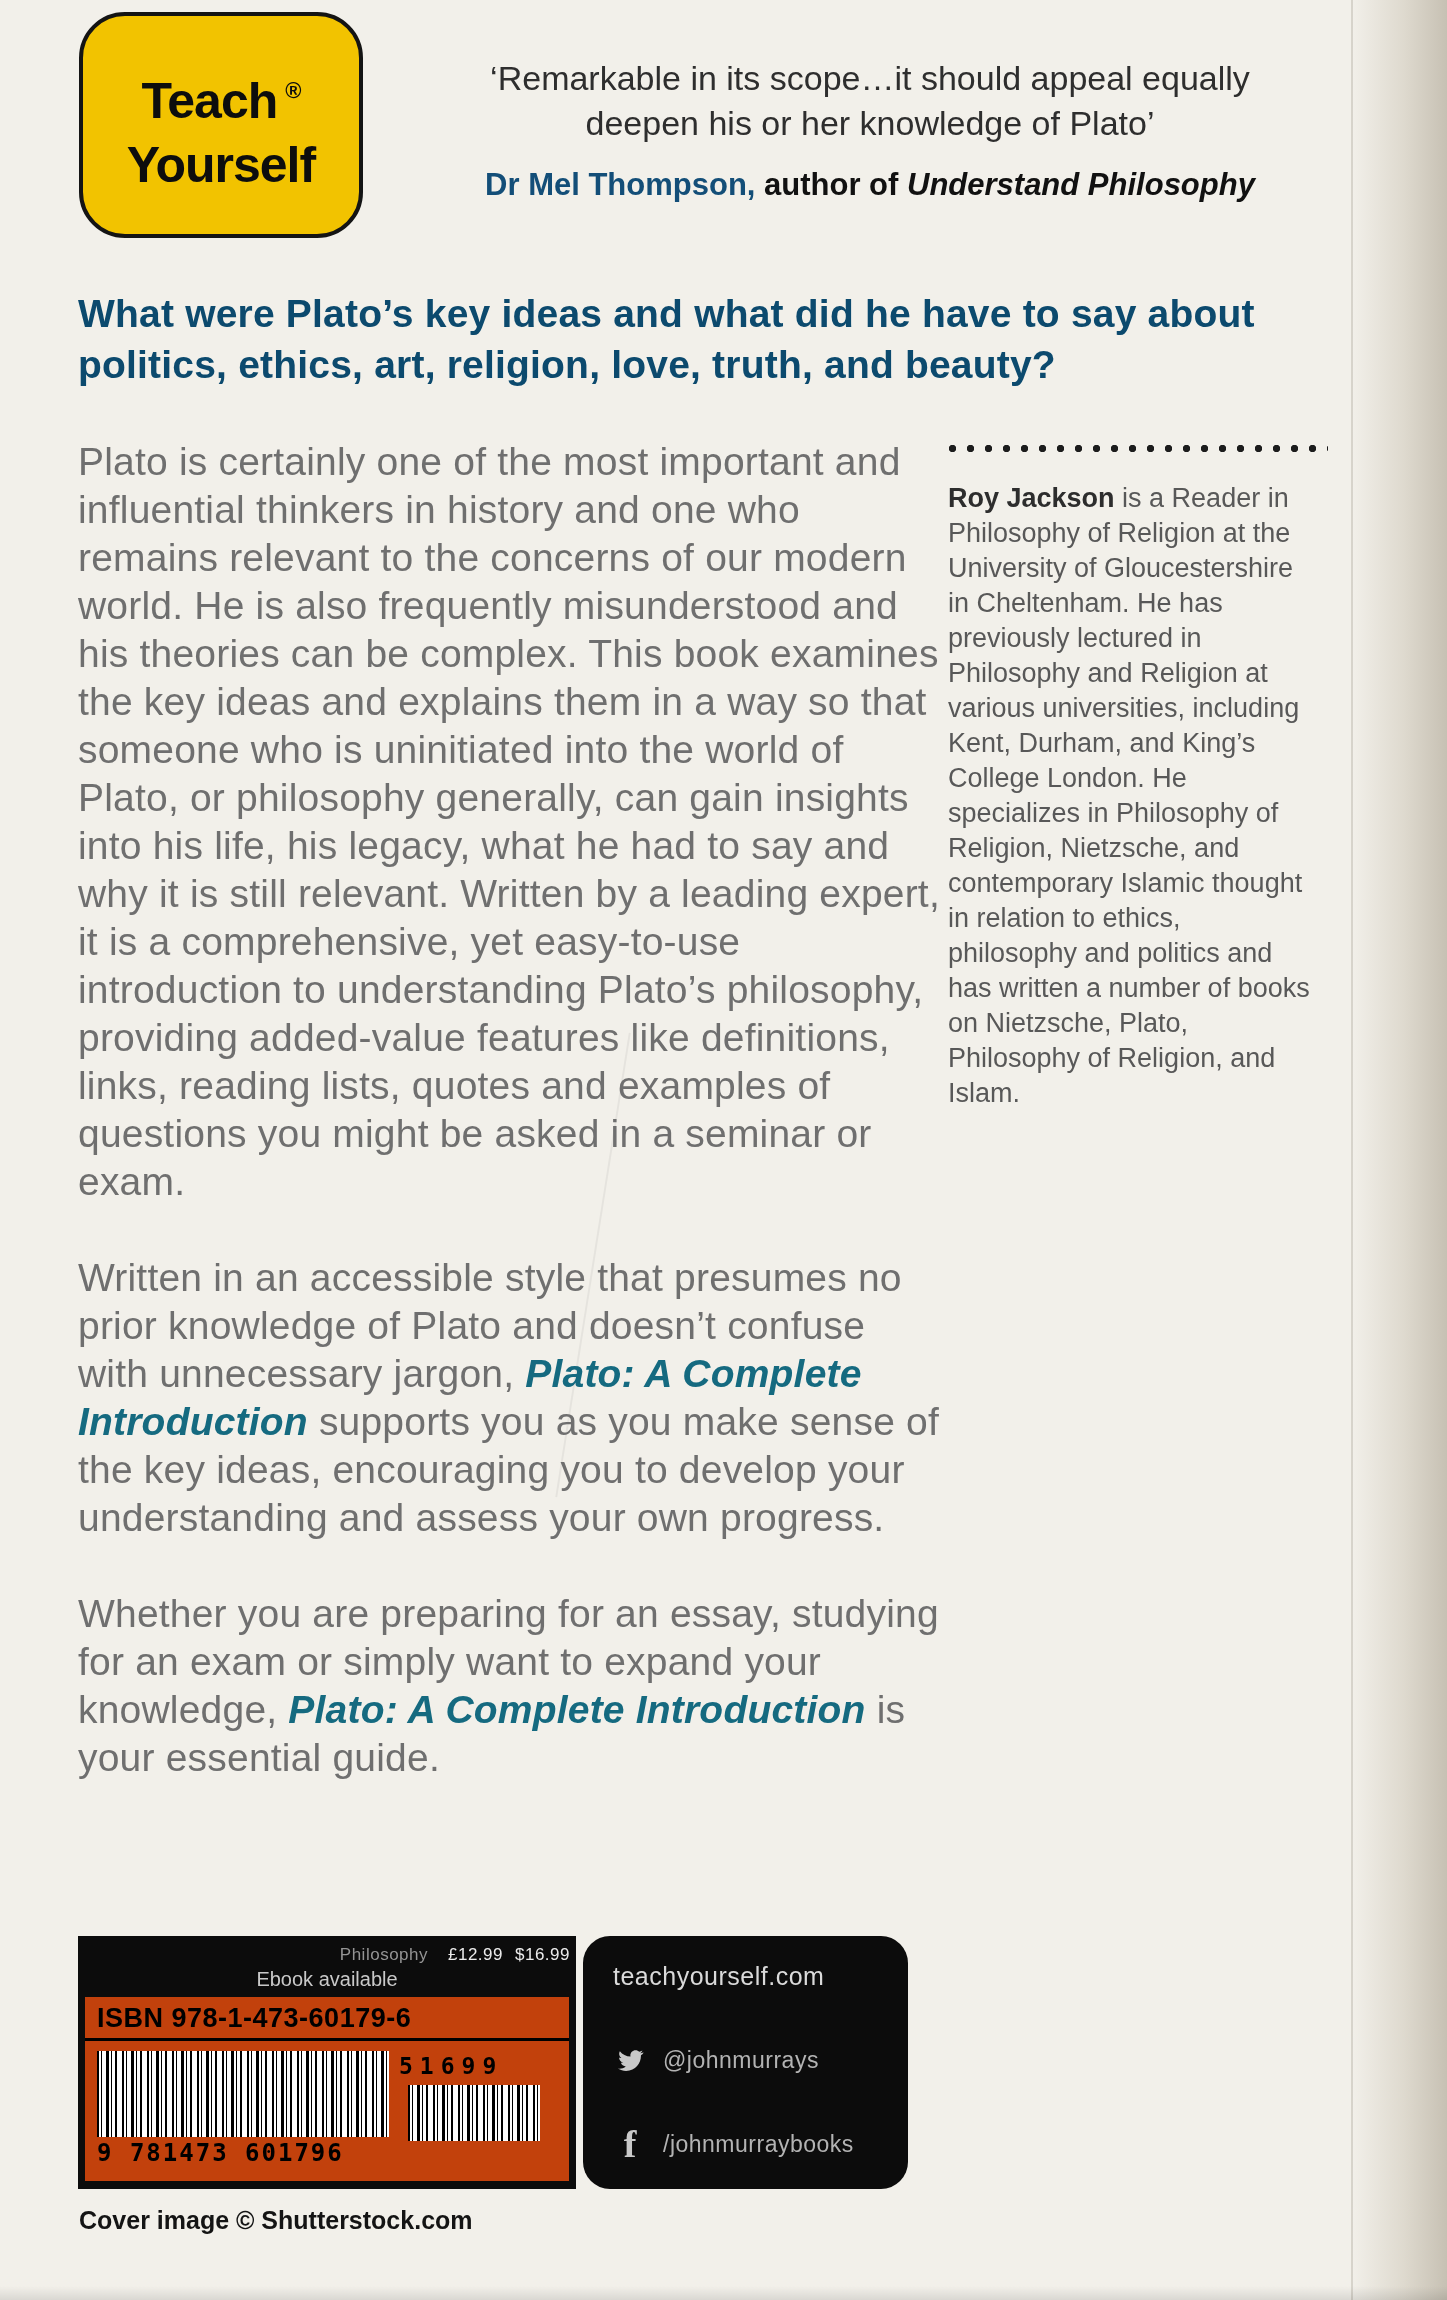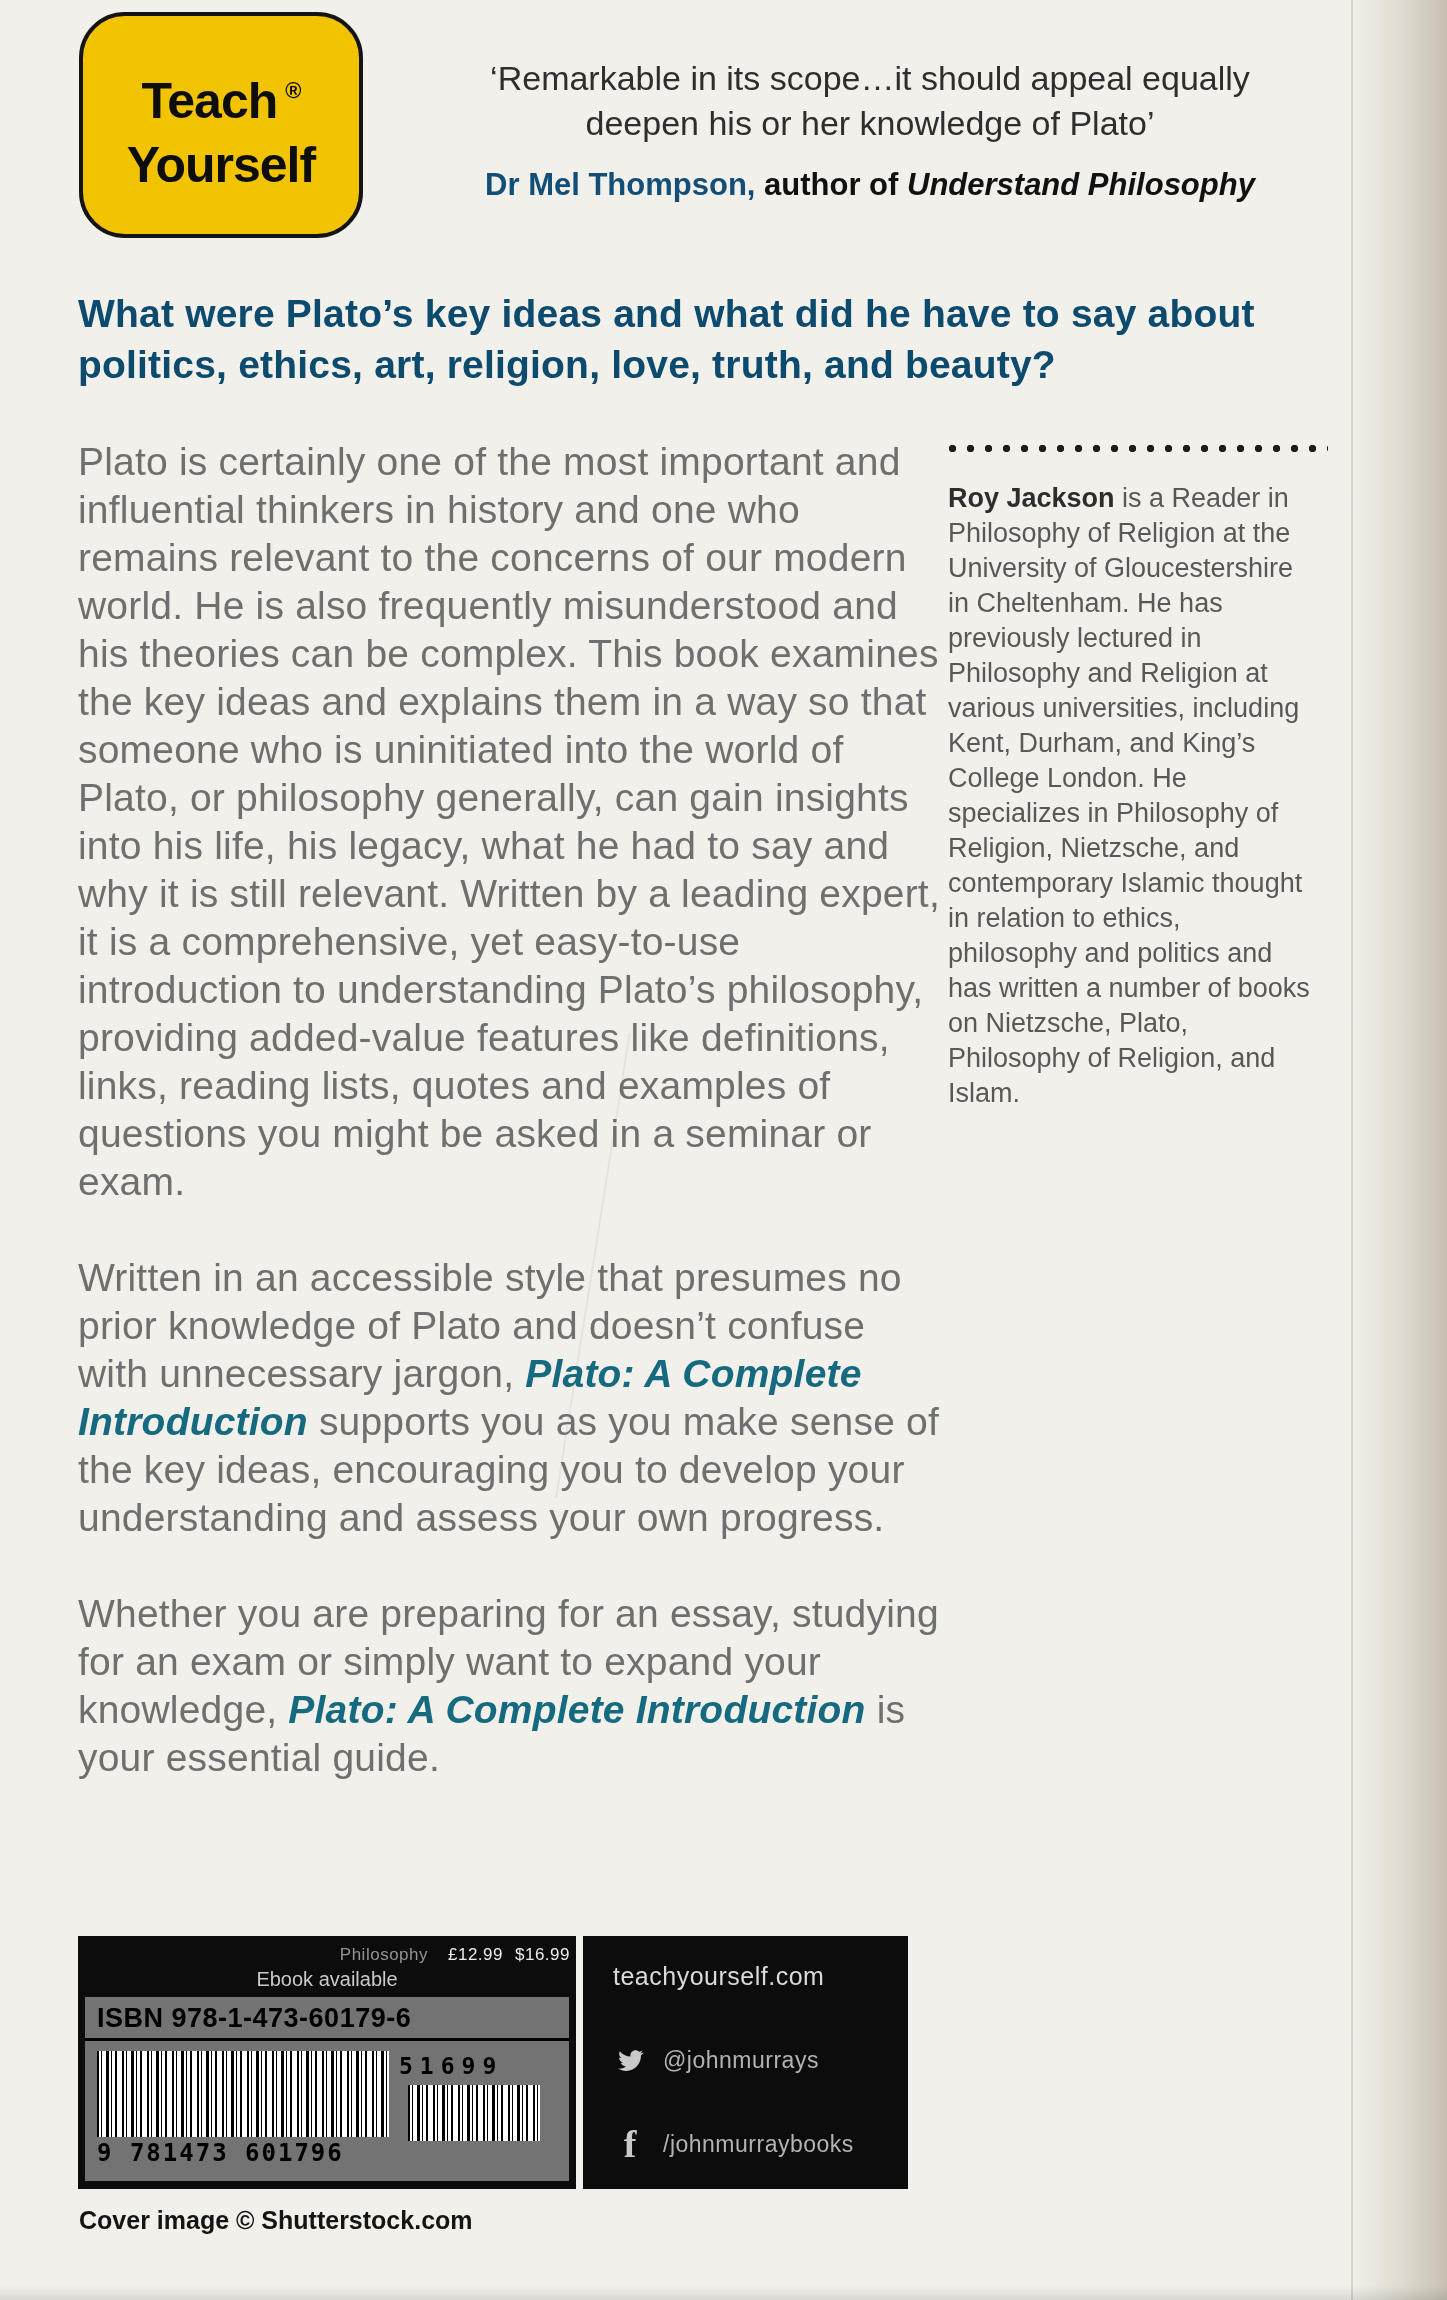--- a/index.html
+++ b/index.html
@@ -54,42 +54,42 @@
     background-size:18px 9px;background-repeat:repeat-x;}
   .bio{margin:28px 0 0;width:368px;font-size:27px;line-height:35px;color:#585858;}
   .bio-name{font-weight:bold;color:#2d2d2d;}
 
   
   .price-box{position:absolute;left:78px;top:1936px;width:498px;height:253px;background:#0c0c0c;}
   .pb-row1{text-align:right;padding-top:9px;font-size:17px;letter-spacing:0.5px;}
   .pb-cat{color:#949494;margin-right:14px;}
   .pb-price{color:#ececec;margin:0 6px;}
   .pb-row2{text-align:center;font-size:20px;color:#c9c9c9;margin-top:3px;}
-  .white-panel{position:absolute;left:7px;right:7px;top:61px;bottom:8px;background:#737373;}
+  .white-panel{position:absolute;left:7px;right:7px;top:61px;bottom:8px;background:#c2410c;}
   .isbn{font-size:27px;font-weight:bold;color:#000;padding:6px 10px 4px 12px;
     border-bottom:3px solid #000;letter-spacing:0.5px;}
   .codes{display:flex;padding:10px 6px 0 12px;gap:10px;align-items:flex-start;}
   .bars-main,.bars-addon{
     background-color:#fff;
     background-image:repeating-linear-gradient(90deg,
       #000 0 2px,#fff 2px 4px,#000 4px 5px,#fff 5px 9px,#000 9px 12px,
       #fff 12px 14px,#000 14px 15px,#fff 15px 18px,#000 18px 20px,#fff 20px 25px);
   }
   .bars-main{width:292px;height:86px;}
   .digits{font-family:"DejaVu Sans Mono", monospace;font-size:24px;font-weight:bold;
     letter-spacing:2px;margin-top:2px;color:#000;}
   .addon{width:150px;text-align:left;padding-top:2px;}
   .addon-digits{font-family:"DejaVu Sans Mono", monospace;font-size:23px;font-weight:bold;
     letter-spacing:7px;color:#000;}
   .bars-addon{width:132px;height:56px;margin:6px auto 0;}
 
   
   .social-box{position:absolute;left:583px;top:1936px;width:325px;height:253px;background:#0c0c0c;
     box-sizing:border-box;display:flex;flex-direction:column;justify-content:space-between;
-    padding:26px 10px 30px 30px;}
+    padding:26px 10px 30px 30px;border-radius:27px;}
   .site{color:#dadada;font-size:25px;letter-spacing:0.5px;}
   .s-row{display:flex;align-items:center;gap:16px;}
   .s-icon{width:34px;height:30px;display:flex;align-items:center;justify-content:center;}
   .s-icon svg{width:32px;height:28px;fill:#c9c9c9;}
   .fb-glyph{font-family:"Liberation Serif", serif;font-weight:bold;font-size:38px;
     color:#c9c9c9;line-height:28px;}
   .s-handle{color:#b3b3b3;font-size:23px;letter-spacing:0.5px;}
 
   
   .credit{position:absolute;left:79px;top:2206px;font-size:25px;font-weight:bold;color:#141414;}

